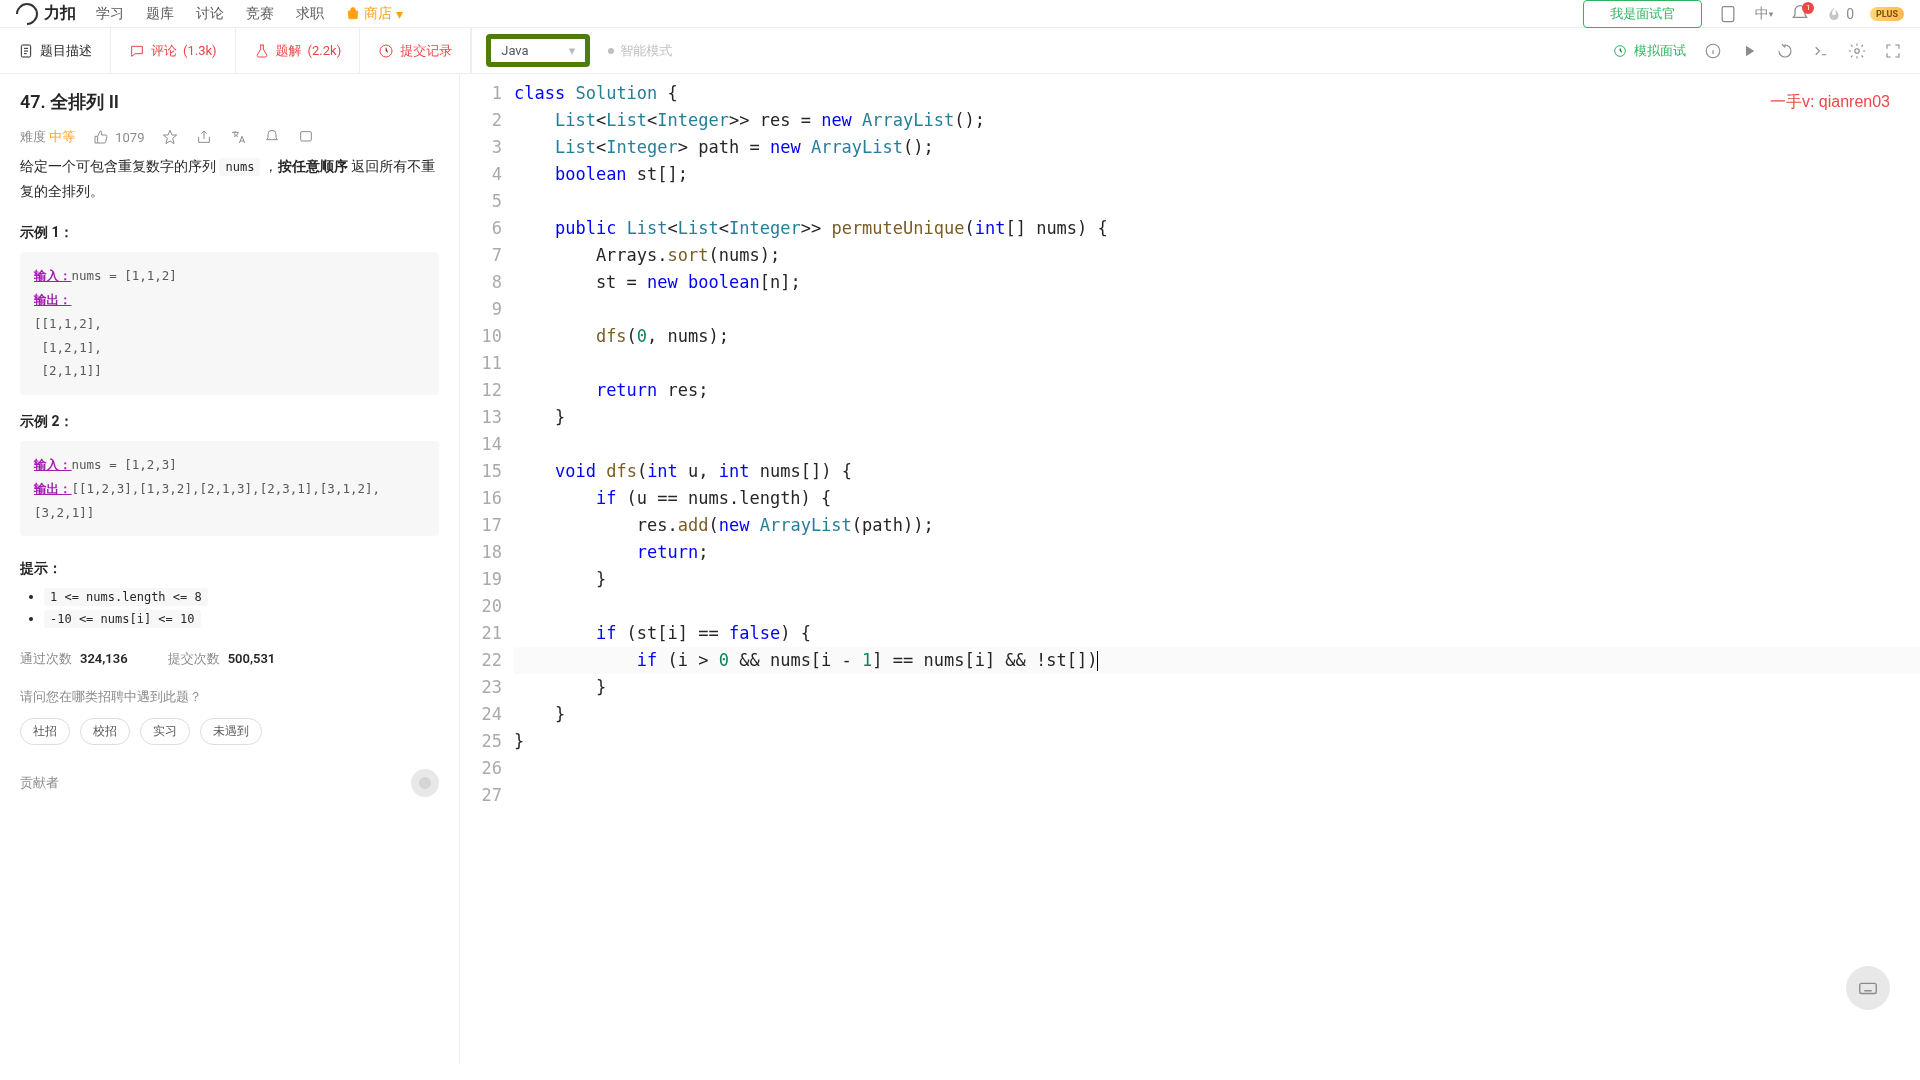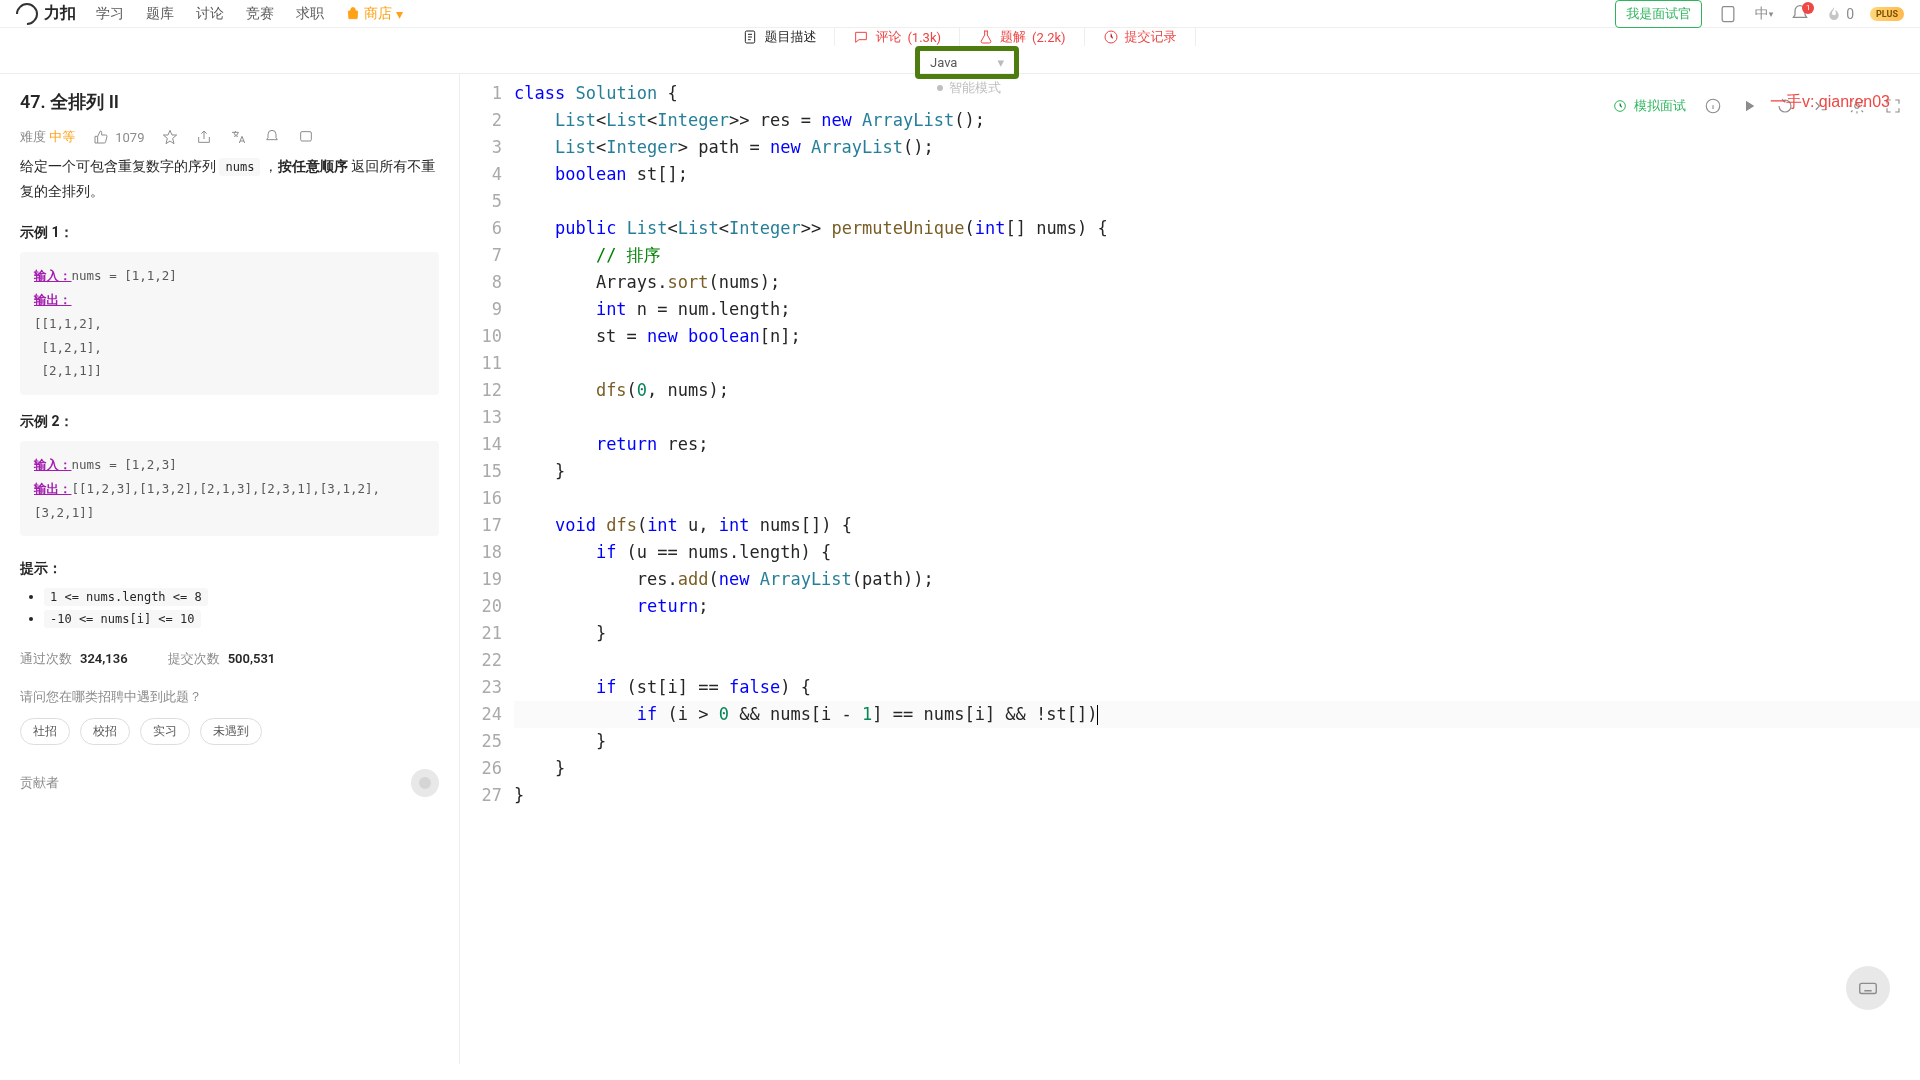--- a/index.html
+++ b/index.html
@@ -5,27 +5,27 @@
 * { margin: 0; padding: 0; box-sizing: border-box; }
 body { font-family: -apple-system, BlinkMacSystemFont, "Segoe UI", Roboto, sans-serif; font-size: 14px; color: #262626; background: #fff; overflow: hidden; }
 .top-nav { height: 28px; display: flex; align-items: center; padding: 0 16px; border-bottom: 1px solid #eee; }
 .logo-wrap { display: flex; align-items: center; gap: 6px; margin-right: 20px; }
 .logo-icon { width: 22px; height: 22px; border: 2px solid #333; border-radius: 50%; border-left-color: transparent; transform: rotate(-45deg); }
 .logo-text { font-weight: 700; font-size: 16px; }
 .nav-items { display: flex; gap: 22px; }
 .nav-item { color: #595959; cursor: pointer; }
 .nav-item.shop { color: #ffa116; display: flex; align-items: center; gap: 4px; }
 .nav-right { margin-left: auto; display: flex; align-items: center; gap: 16px; }
-.interviewer-btn { border: 1px solid #2db55d; color: #2db55d; padding: 4px 10px; border-radius: 4px; font-size: 13px; cursor: pointer; }
+.interviewer-btn { border: 1px solid #2db55d; color: #2db55d; padding: 4px 26px; border-radius: 4px; font-size: 13px; cursor: pointer; }
 .icon-btn { width: 20px; height: 20px; display: flex; align-items: center; justify-content: center; color: #8c8c8c; cursor: pointer; position: relative; }
 .badge-dot { position: absolute; top: -2px; right: -4px; width: 12px; height: 12px; background: #ef4743; border-radius: 50%; color: #fff; font-size: 8px; display: flex; align-items: center; justify-content: center; }
 .streak { display: flex; align-items: center; gap: 4px; color: #8c8c8c; }
 .plus-badge { background: linear-gradient(90deg,#ffd77a,#ffb84d); color: #7a5200; font-size: 9px; font-weight: 700; padding: 2px 6px; border-radius: 8px; }
 
-.tabs-bar { height: 46px; display: flex; align-items: center; border-bottom: 1px solid #eee; flex-direction: column; }
+.tabs-bar { height: 46px; display: flex; align-items: center; border-bottom: 1px solid #eee; }
 .left-tabs { display: flex; height: 100%; }
 .tab { display: flex; align-items: center; gap: 6px; padding: 0 18px; color: #ef4444; cursor: pointer; font-size: 13px; border-right: 1px solid #eee; }
 .tab.active { color: #262626; }
 .tab-icon { width: 16px; height: 16px; }
 .divider-vert { width: 1px; background: #eee; height: 100%; }
 .lang-select { margin-left: 14px; display: flex; align-items: center; gap: 40px; padding: 4px 10px; border: 5px solid #4d7c0f; border-radius: 4px; color: #595959; cursor: pointer; font-size: 13px; }
 .smart-mode { margin-left: 18px; display: flex; align-items: center; gap: 6px; color: #bfbfbf; font-size: 13px; }
 .smart-dot { width: 6px; height: 6px; border-radius: 50%; background: #bfbfbf; }
 .right-tools { margin-left: auto; display: flex; align-items: center; gap: 18px; padding-right: 18px; }
 .mock-btn { display: flex; align-items: center; gap: 6px; color: #2db55d; cursor: pointer; font-size: 13px; }
@@ -319,23 +319,21 @@
           <div>26</div>
           <div>27</div>
         </div>
       <div class="code-lines" id="codelines">
           <div class="line"><span class="kw">class</span><span> </span><span class="type">Solution</span><span> {</span></div>
           <div class="line"><span>    </span><span class="type">List</span><span>&lt;</span><span class="type">List</span><span>&lt;</span><span class="type">Integer</span><span>&gt;&gt; res = </span><span class="kw">new</span><span> </span><span class="type">ArrayList</span><span>();</span></div>
           <div class="line"><span>    </span><span class="type">List</span><span>&lt;</span><span class="type">Integer</span><span>&gt; path = </span><span class="kw">new</span><span> </span><span class="type">ArrayList</span><span>();</span></div>
           <div class="line"><span>    </span><span class="kw">boolean</span><span> st[];</span></div>
           <div class="line"><span></span></div>
           <div class="line"><span>    </span><span class="kw">public</span><span> </span><span class="type">List</span><span>&lt;</span><span class="type">List</span><span>&lt;</span><span class="type">Integer</span><span>&gt;&gt; </span><span class="fn">permuteUnique</span><span>(</span><span class="kw">int</span><span>[] nums) {</span></div>
-          <div class="line"><span>        </span><span class="cmt">// 排序</span></div>
           <div class="line"><span>        Arrays.</span><span class="fn">sort</span><span>(nums);</span></div>
-          <div class="line"><span>        </span><span class="kw">int</span><span> n = num.length;</span></div>
           <div class="line"><span>        st = </span><span class="kw">new</span><span> </span><span class="kw">boolean</span><span>[n];</span></div>
           <div class="line"><span></span></div>
           <div class="line"><span>        </span><span class="fn">dfs</span><span>(</span><span class="num">0</span><span>, nums);</span></div>
           <div class="line"><span></span></div>
           <div class="line"><span>        </span><span class="kw">return</span><span> res;</span></div>
           <div class="line"><span>    }</span></div>
           <div class="line"><span></span></div>
           <div class="line"><span>    </span><span class="kw">void</span><span> </span><span class="fn">dfs</span><span>(</span><span class="kw">int</span><span> u, </span><span class="kw">int</span><span> nums[]) {</span></div>
           <div class="line"><span>        </span><span class="kw">if</span><span> (u == nums.length) {</span></div>
           <div class="line"><span>            res.</span><span class="fn">add</span><span>(</span><span class="kw">new</span><span> </span><span class="type">ArrayList</span><span>(path));</span></div>

